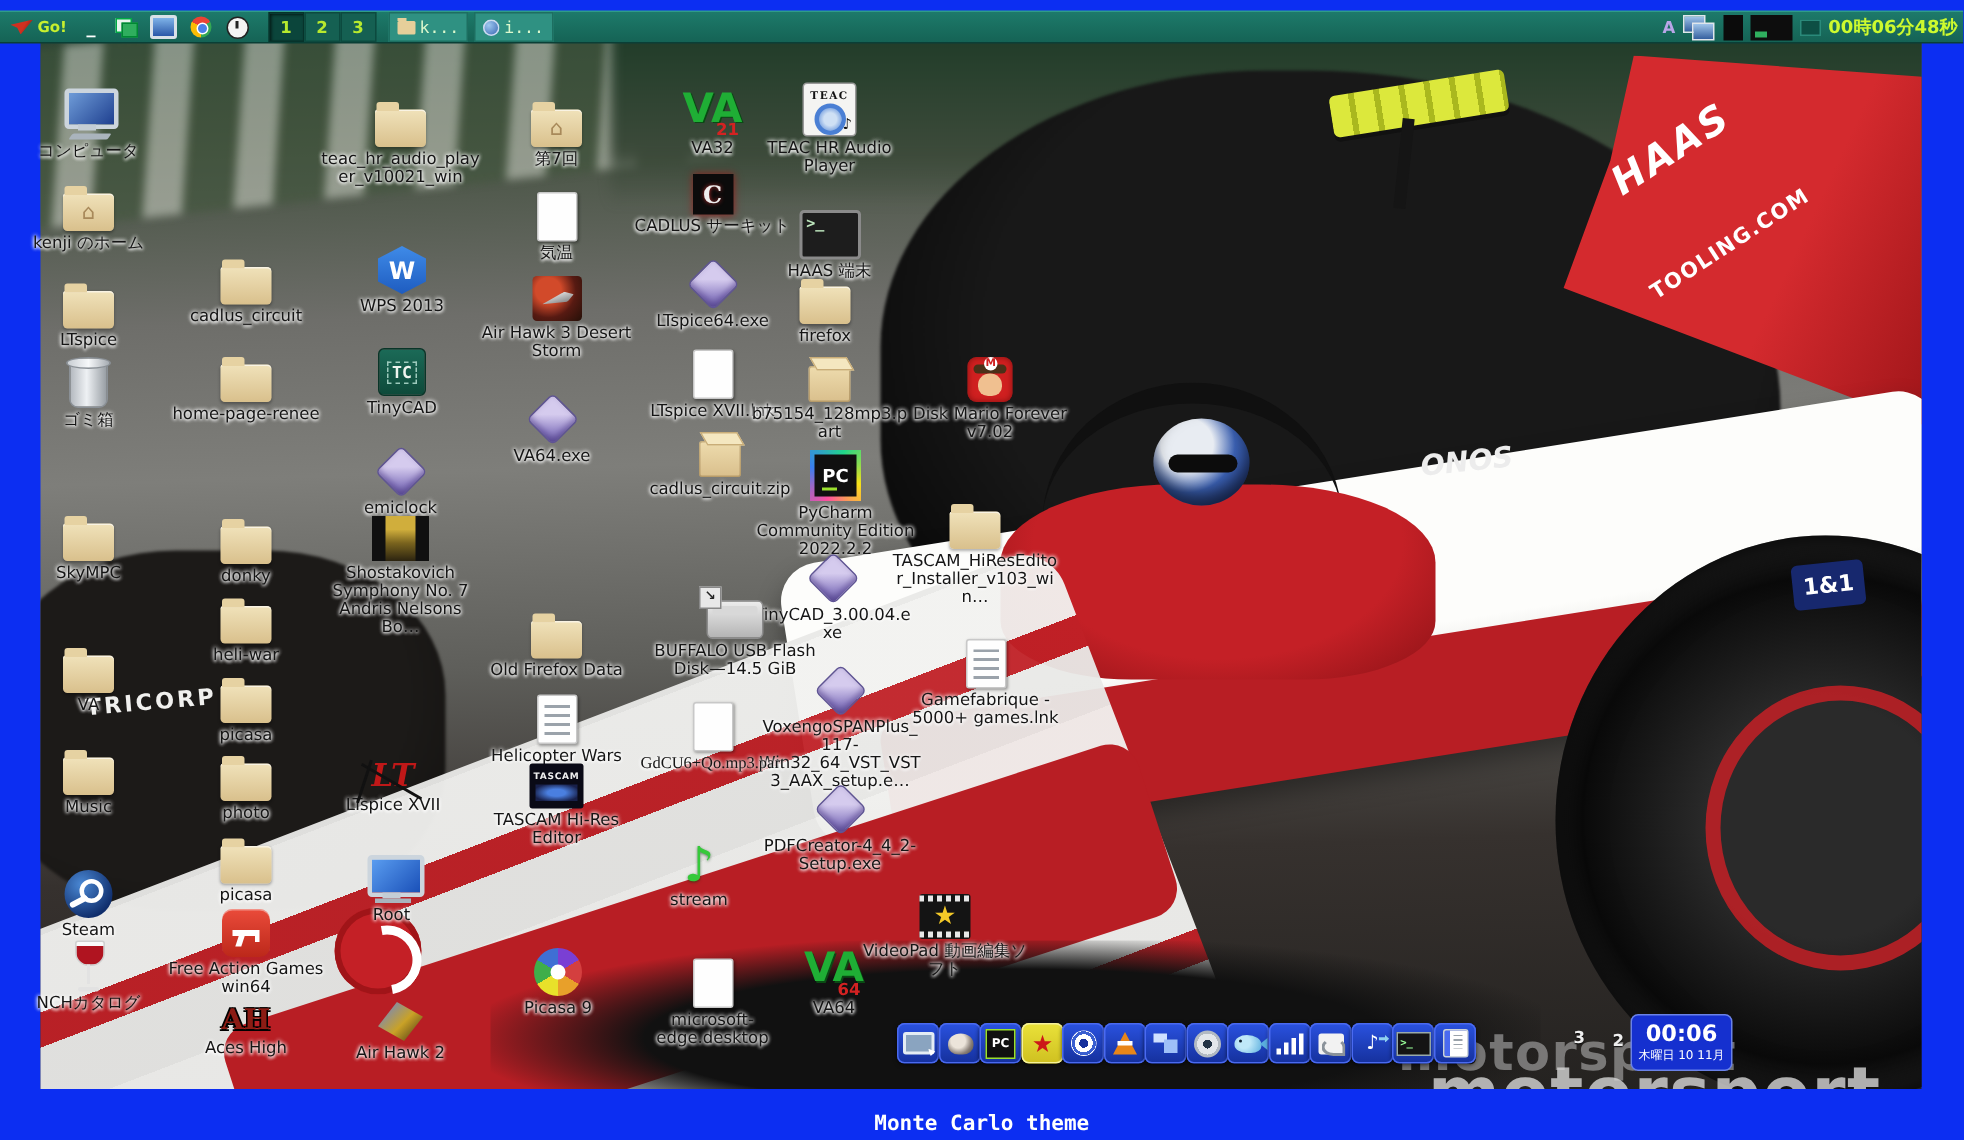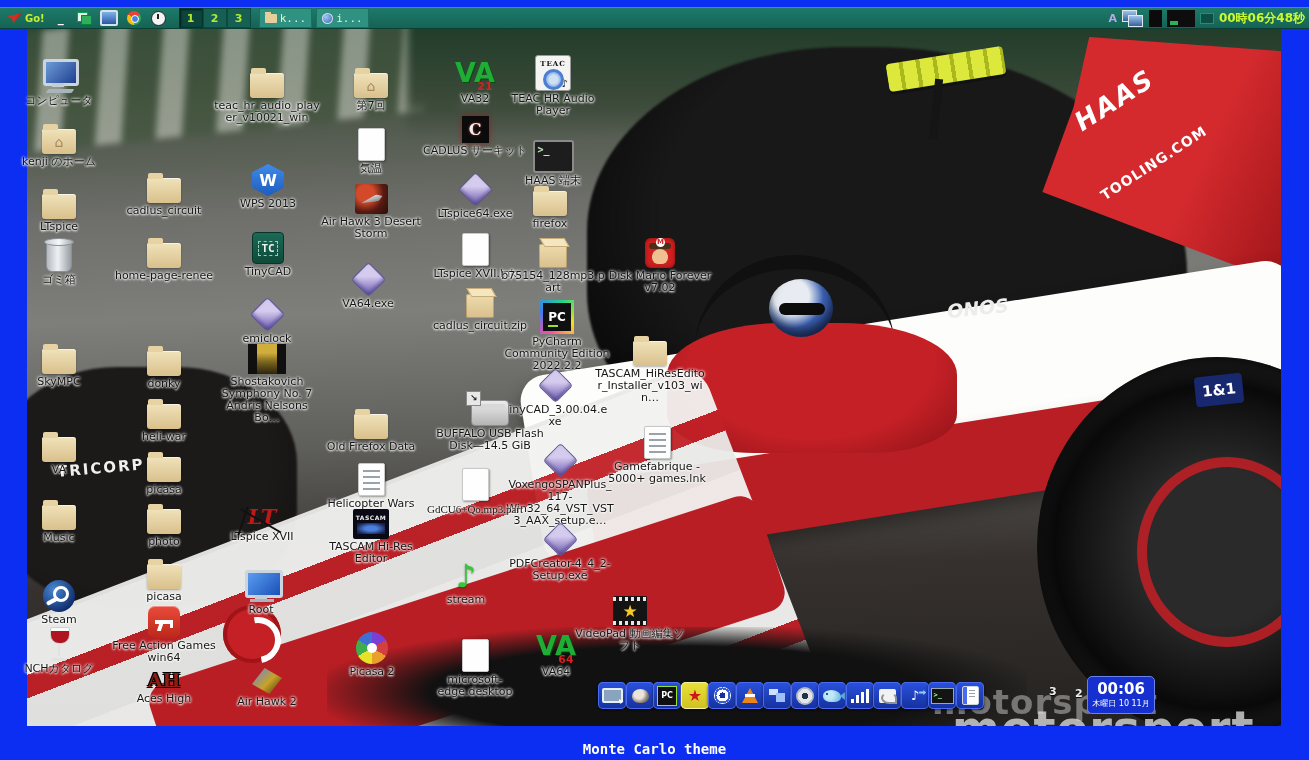--- a/index.html
+++ b/index.html
@@ -631,21 +631,21 @@
     <div class="dicon" style="left: 164px; top: 655px;">
       <div class="ic">
         <span class="k-aceshigh">AH</span>
       </div>
       <div class="lbl">Aces High</div>
     </div>
     <div class="dicon" style="left: 372px; top: 628px;">
       <div class="ic">
         <span class="k-picasa3"></span>
       </div>
-      <div class="lbl">Picasa 2</div>
+      <div class="lbl">Picasa 9</div>
     </div>
     <div class="dicon" style="left: 475px; top: 636px;">
       <div class="ic">
         <span class="k-doc"></span>
       </div>
       <div class="lbl">microsoft-edge.desktop</div>
     </div>
     <div class="dicon" style="left: 556px; top: 628px;">
       <div class="ic">
         <span class="k-vaicon">

